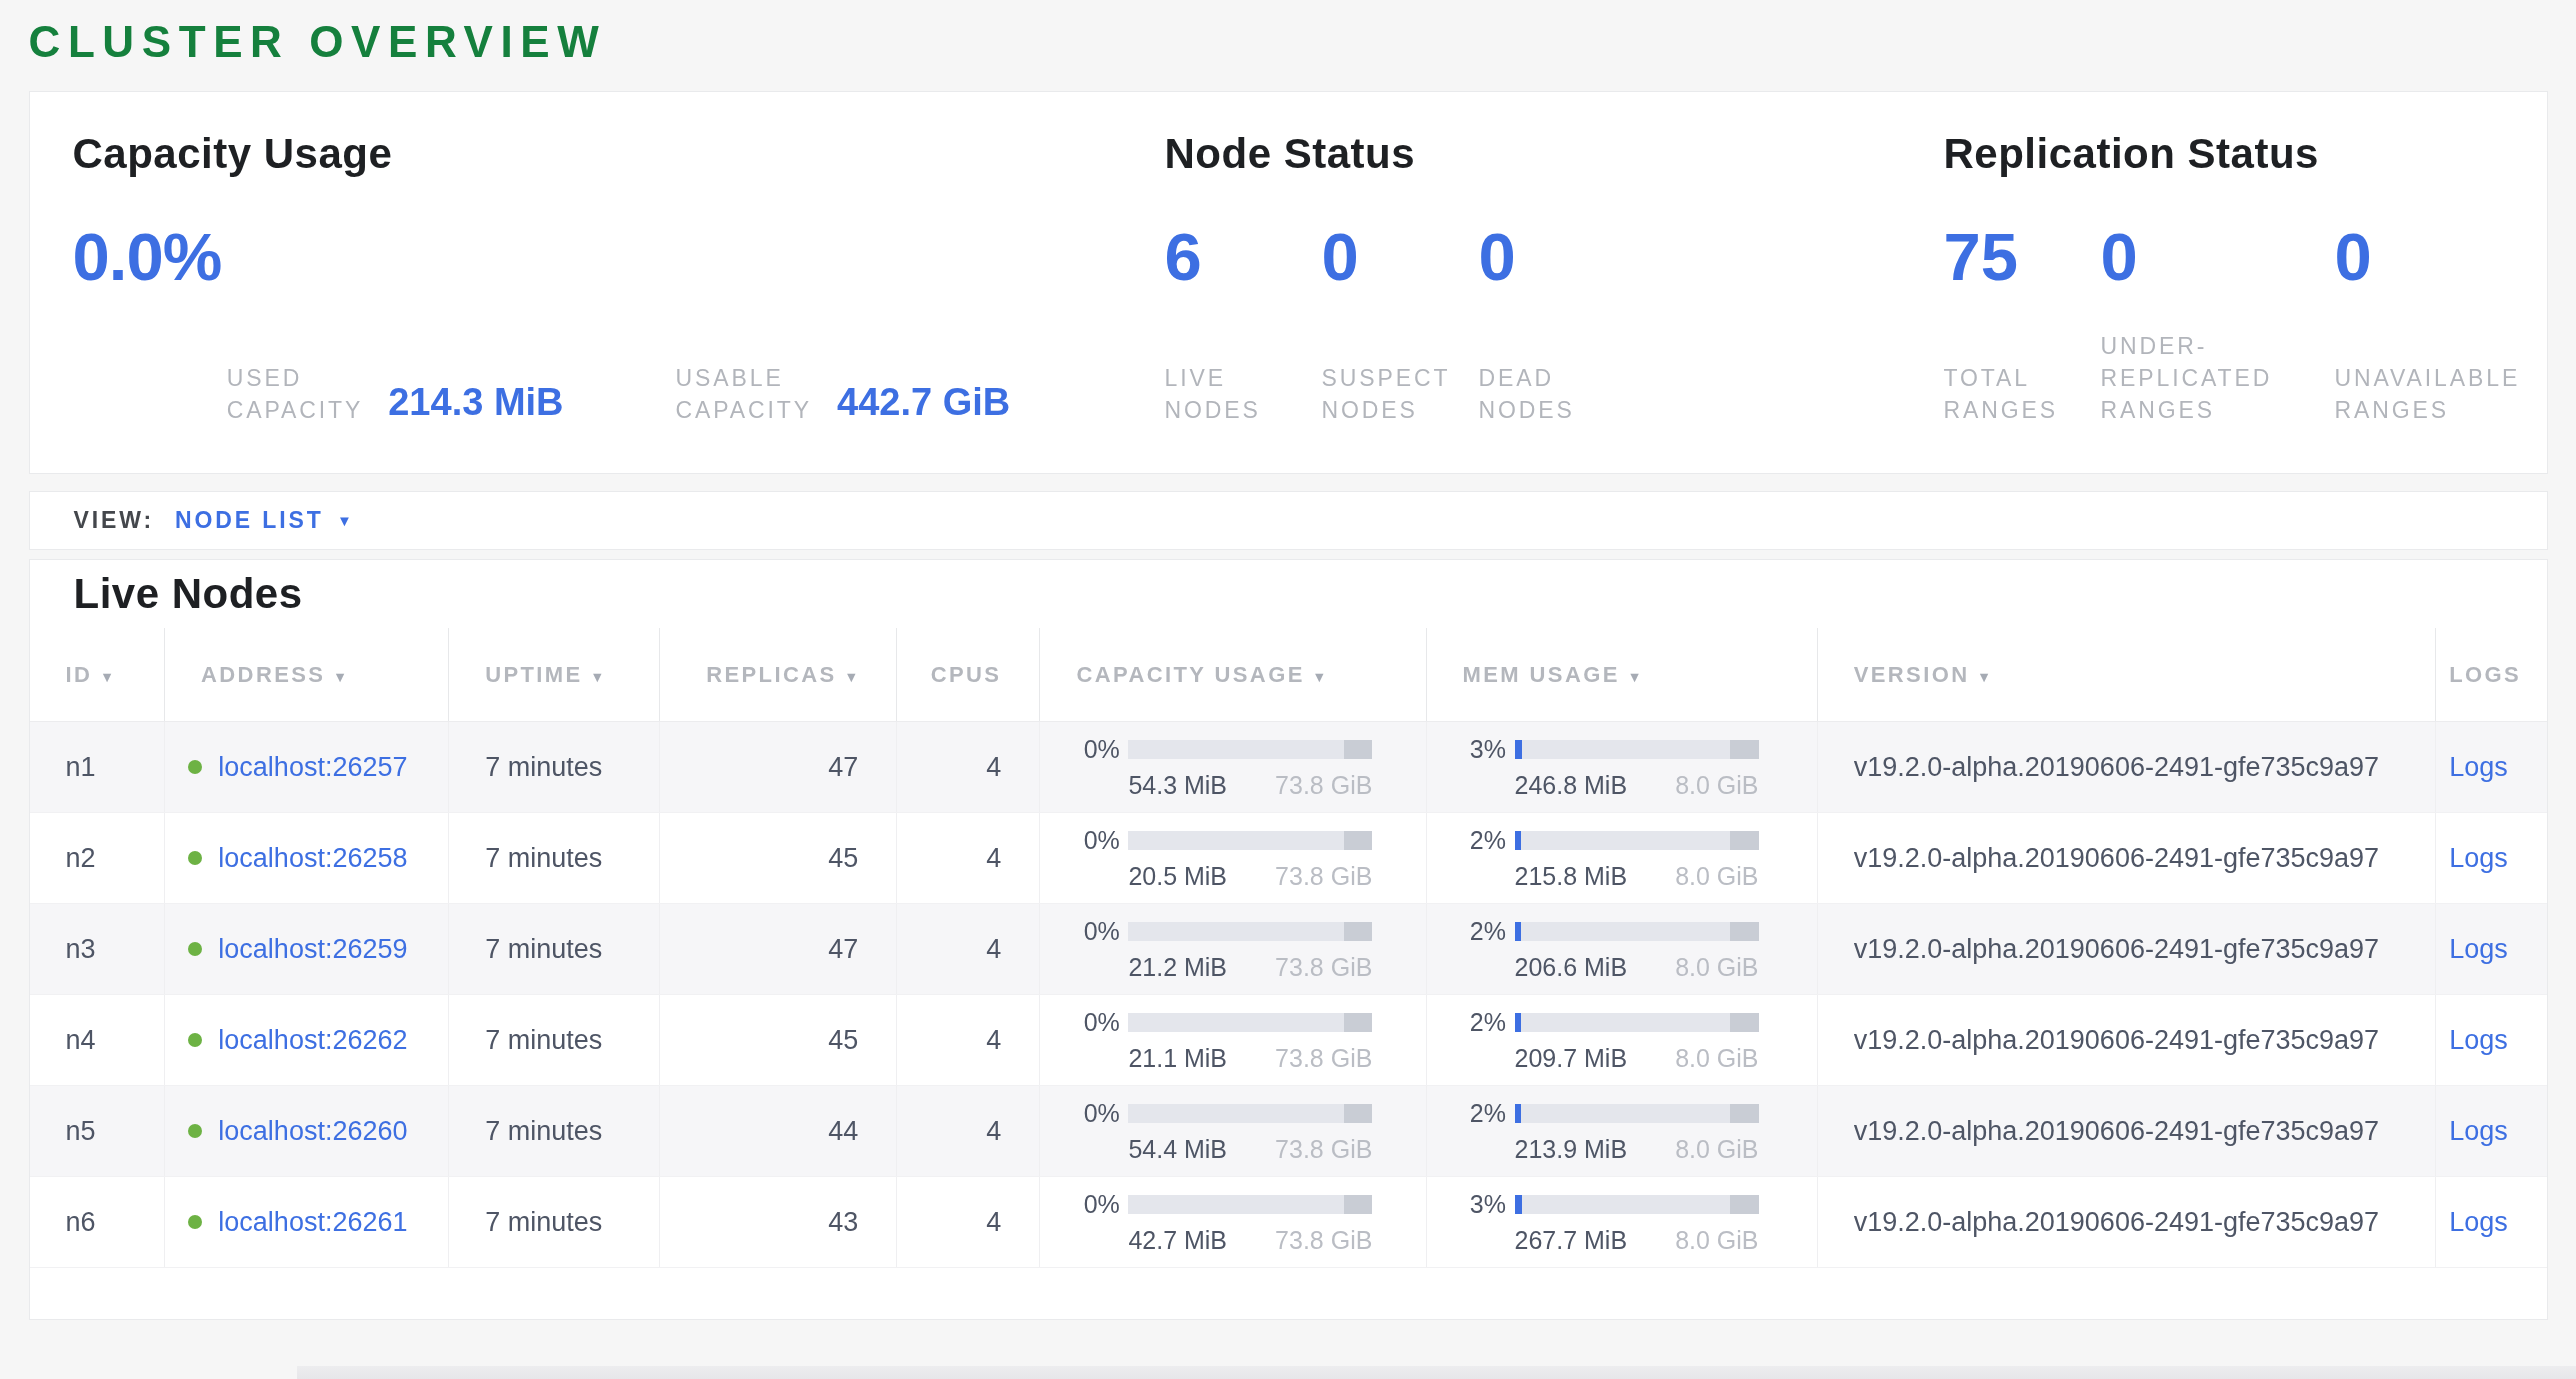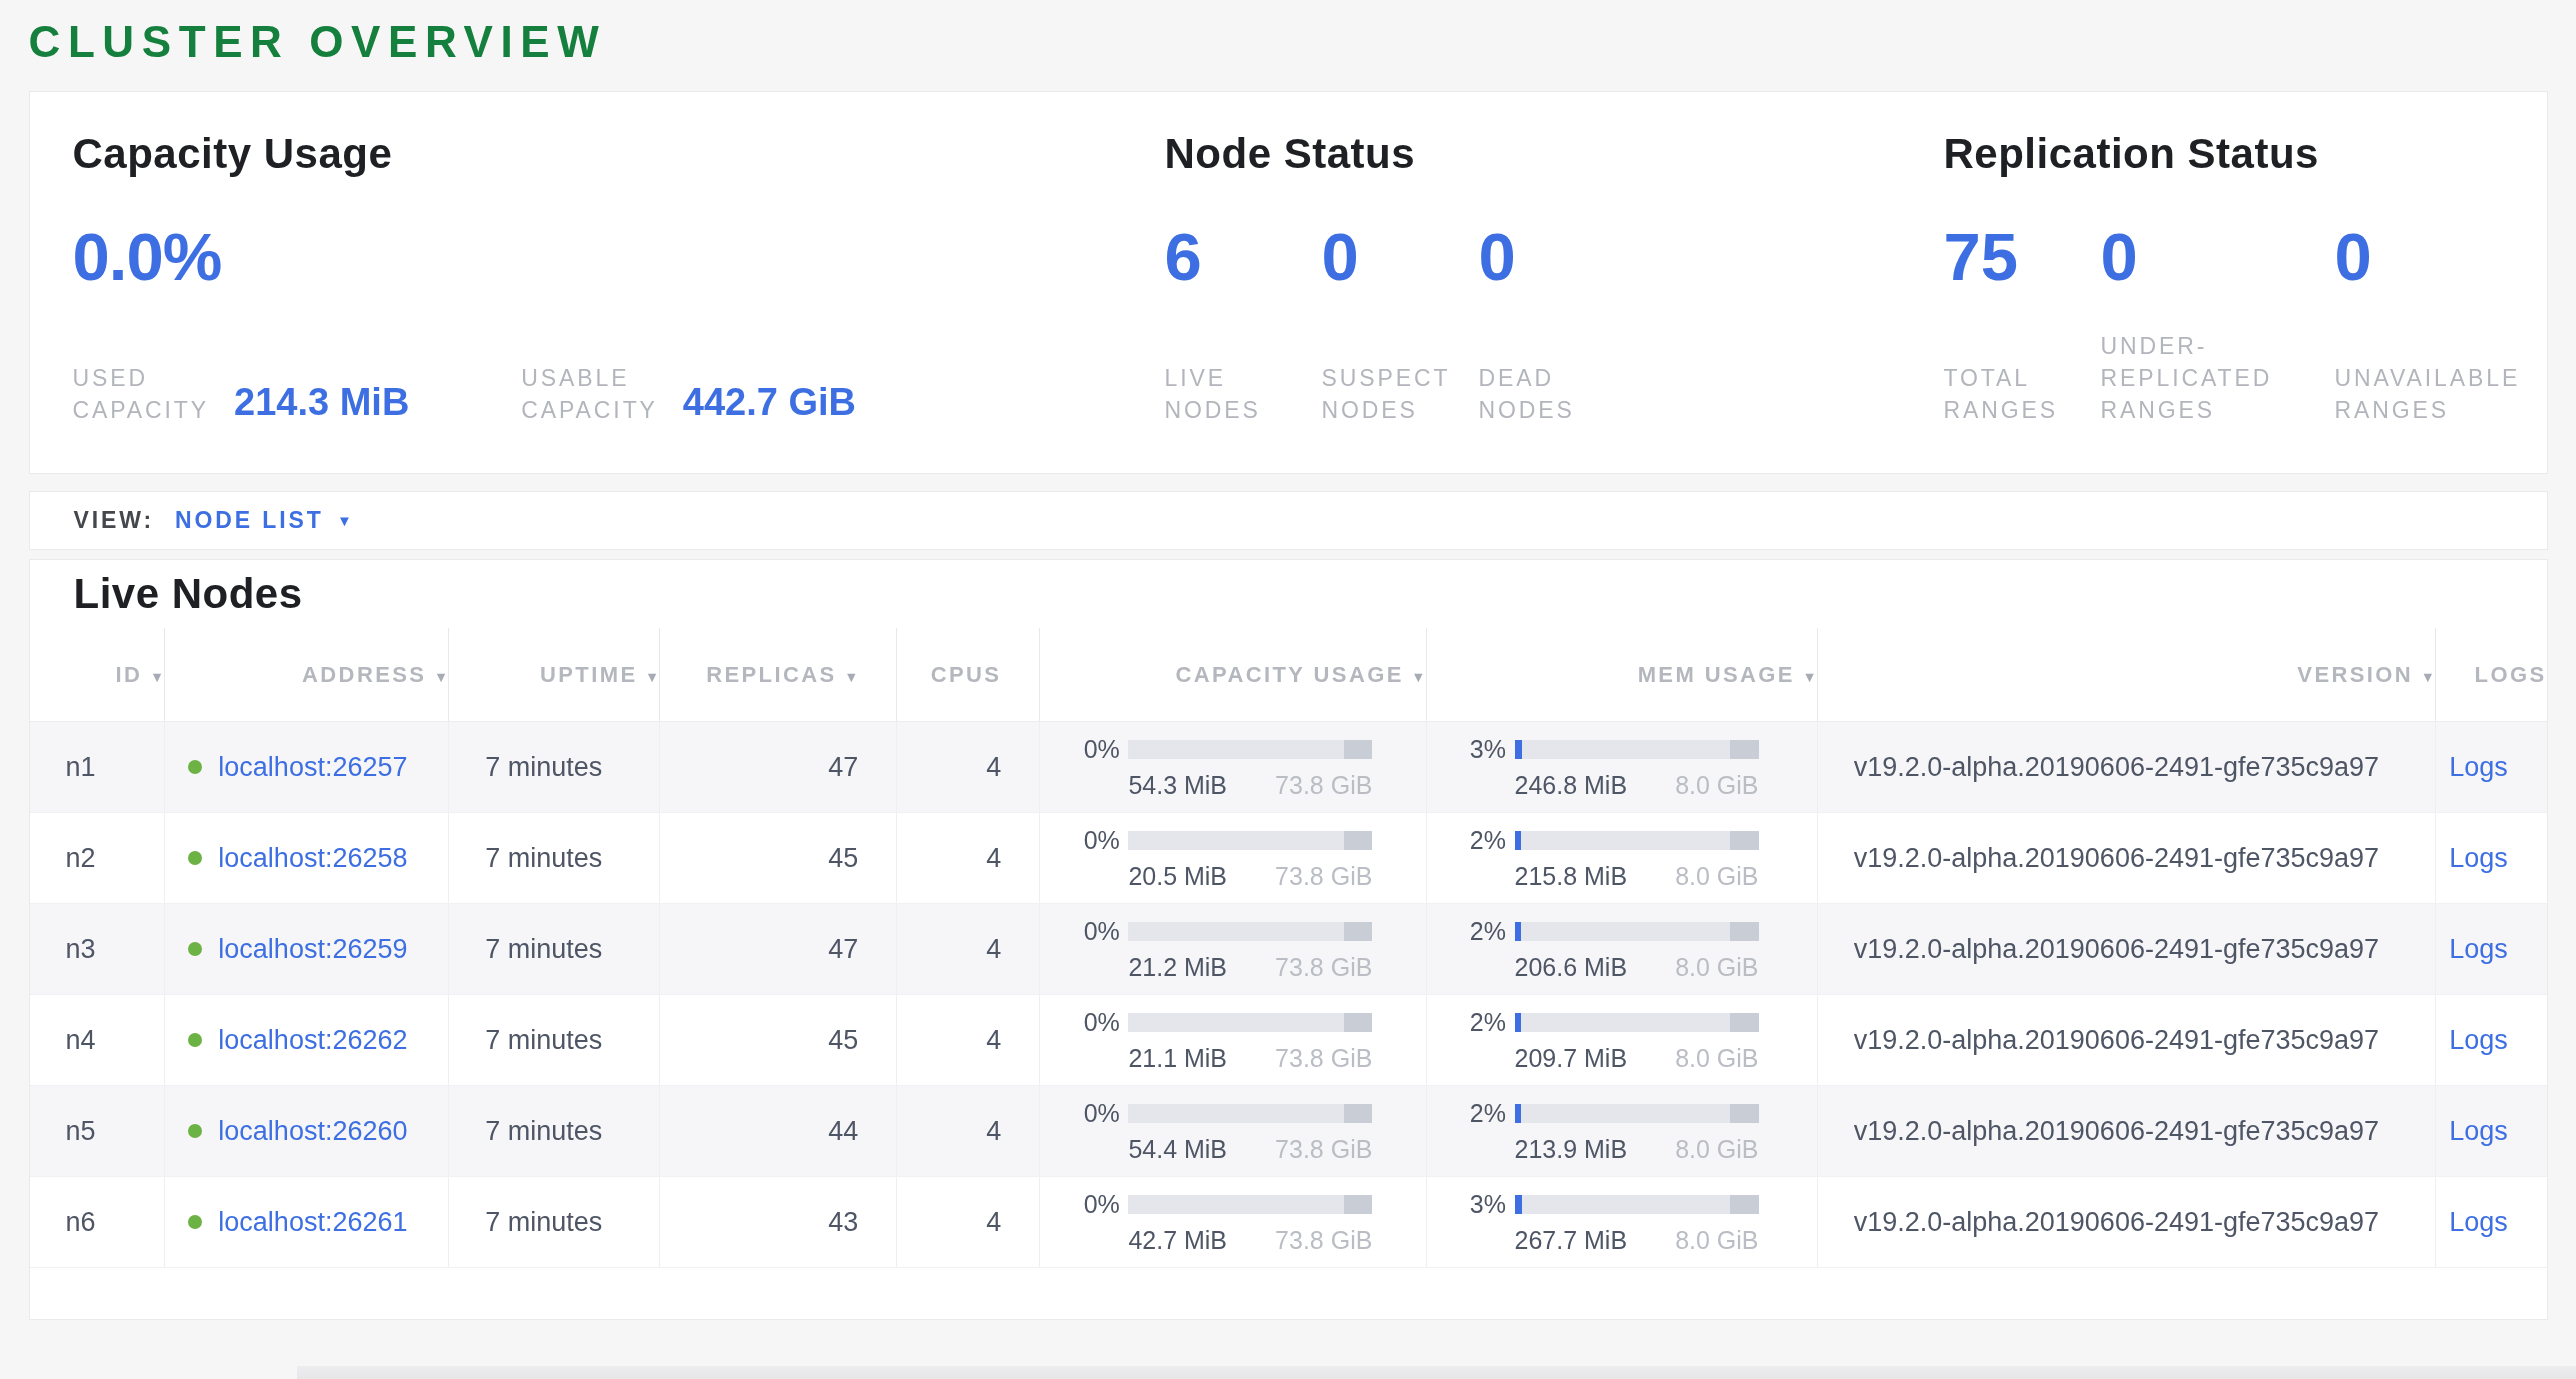--- a/index.html
+++ b/index.html
@@ -49,21 +49,21 @@
   .cap-axis{padding-top:11.4px;}
   .bar-track{width:621px;height:34px;background:var(--track);position:relative;}
   .bar-dark{position:absolute;right:0;top:0;bottom:0;width:14.9%;background:var(--track-dark);}
   .bar-used{position:absolute;left:0;top:0;bottom:0;background:var(--accent);}
   .axis-ticks{position:relative;height:63px;}
   .tick{position:absolute;top:8.6px;width:1.9px;height:15px;background:#a0a5b0;}
   .tick-label{
     position:absolute;top:27px;transform:translateX(-50%);
     font-size:25px;color:#596070;white-space:nowrap;
   }
-  .cap-stats{margin-top:auto;display:flex;align-items:flex-end;}
+  .cap-stats{margin-top:auto;display:flex;align-items:flex-end;justify-content:center;}
   .stat{display:flex;align-items:flex-end;}
   .stat + .stat{margin-left:112px;}
   .stat-label{font-size:23px;letter-spacing:2.9px;color:var(--label-gray);line-height:32px;}
   .stat-value{font-size:38px;font-weight:600;color:var(--accent);margin-left:25px;position:relative;top:-1.9px;white-space:nowrap;}
 
   .num-row{display:flex;flex:1;}
   .num-stat{display:flex;flex-direction:column;width:157px;}
   .sum-col.repl .num-stat.wide{width:234px;}
   .num-stat .val{font-size:67px;line-height:76px;font-weight:600;color:var(--accent);}
   .num-stat .lbl{margin-top:auto;font-size:23px;letter-spacing:2.9px;color:var(--label-gray);line-height:32px;}
@@ -82,21 +82,21 @@
 
   
   .table-card{
     margin-top:8.6px;background:#fff;border:1px solid var(--card-border);
     padding:9.5px 0 51px;
   }
   .table-card h2.section-title{margin:0 0 9.5px 44px;line-height:49px;}
   table.nodes{width:100%;border-collapse:collapse;table-layout:fixed;}
   th{
     height:94px;font-size:22px;letter-spacing:2.4px;color:#b4b7bd;font-weight:700;
-    text-align:right;padding:0 0 0 36px;border-left:1px solid #e7e8ea;
+    text-align:left;padding:0 0 0 36px;border-left:1px solid #e7e8ea;
     border-bottom:1px solid #ececee;vertical-align:middle;white-space:nowrap;
   }
   th:first-child{border-left:none;}
   th.r{text-align:right;padding:0 38px 0 0;}
   th.logs-th{padding-left:13.3px;}
   th .arrow{color:#a6abb4;font-size:14.3px;margin-left:7.6px;letter-spacing:0;}
   tbody td{
     height:91px;font-size:27px;color:var(--slate);
     border-left:1px solid #efeff1;border-bottom:1px solid #f1f1f3;
     padding:0 0 0 36px;vertical-align:middle;

